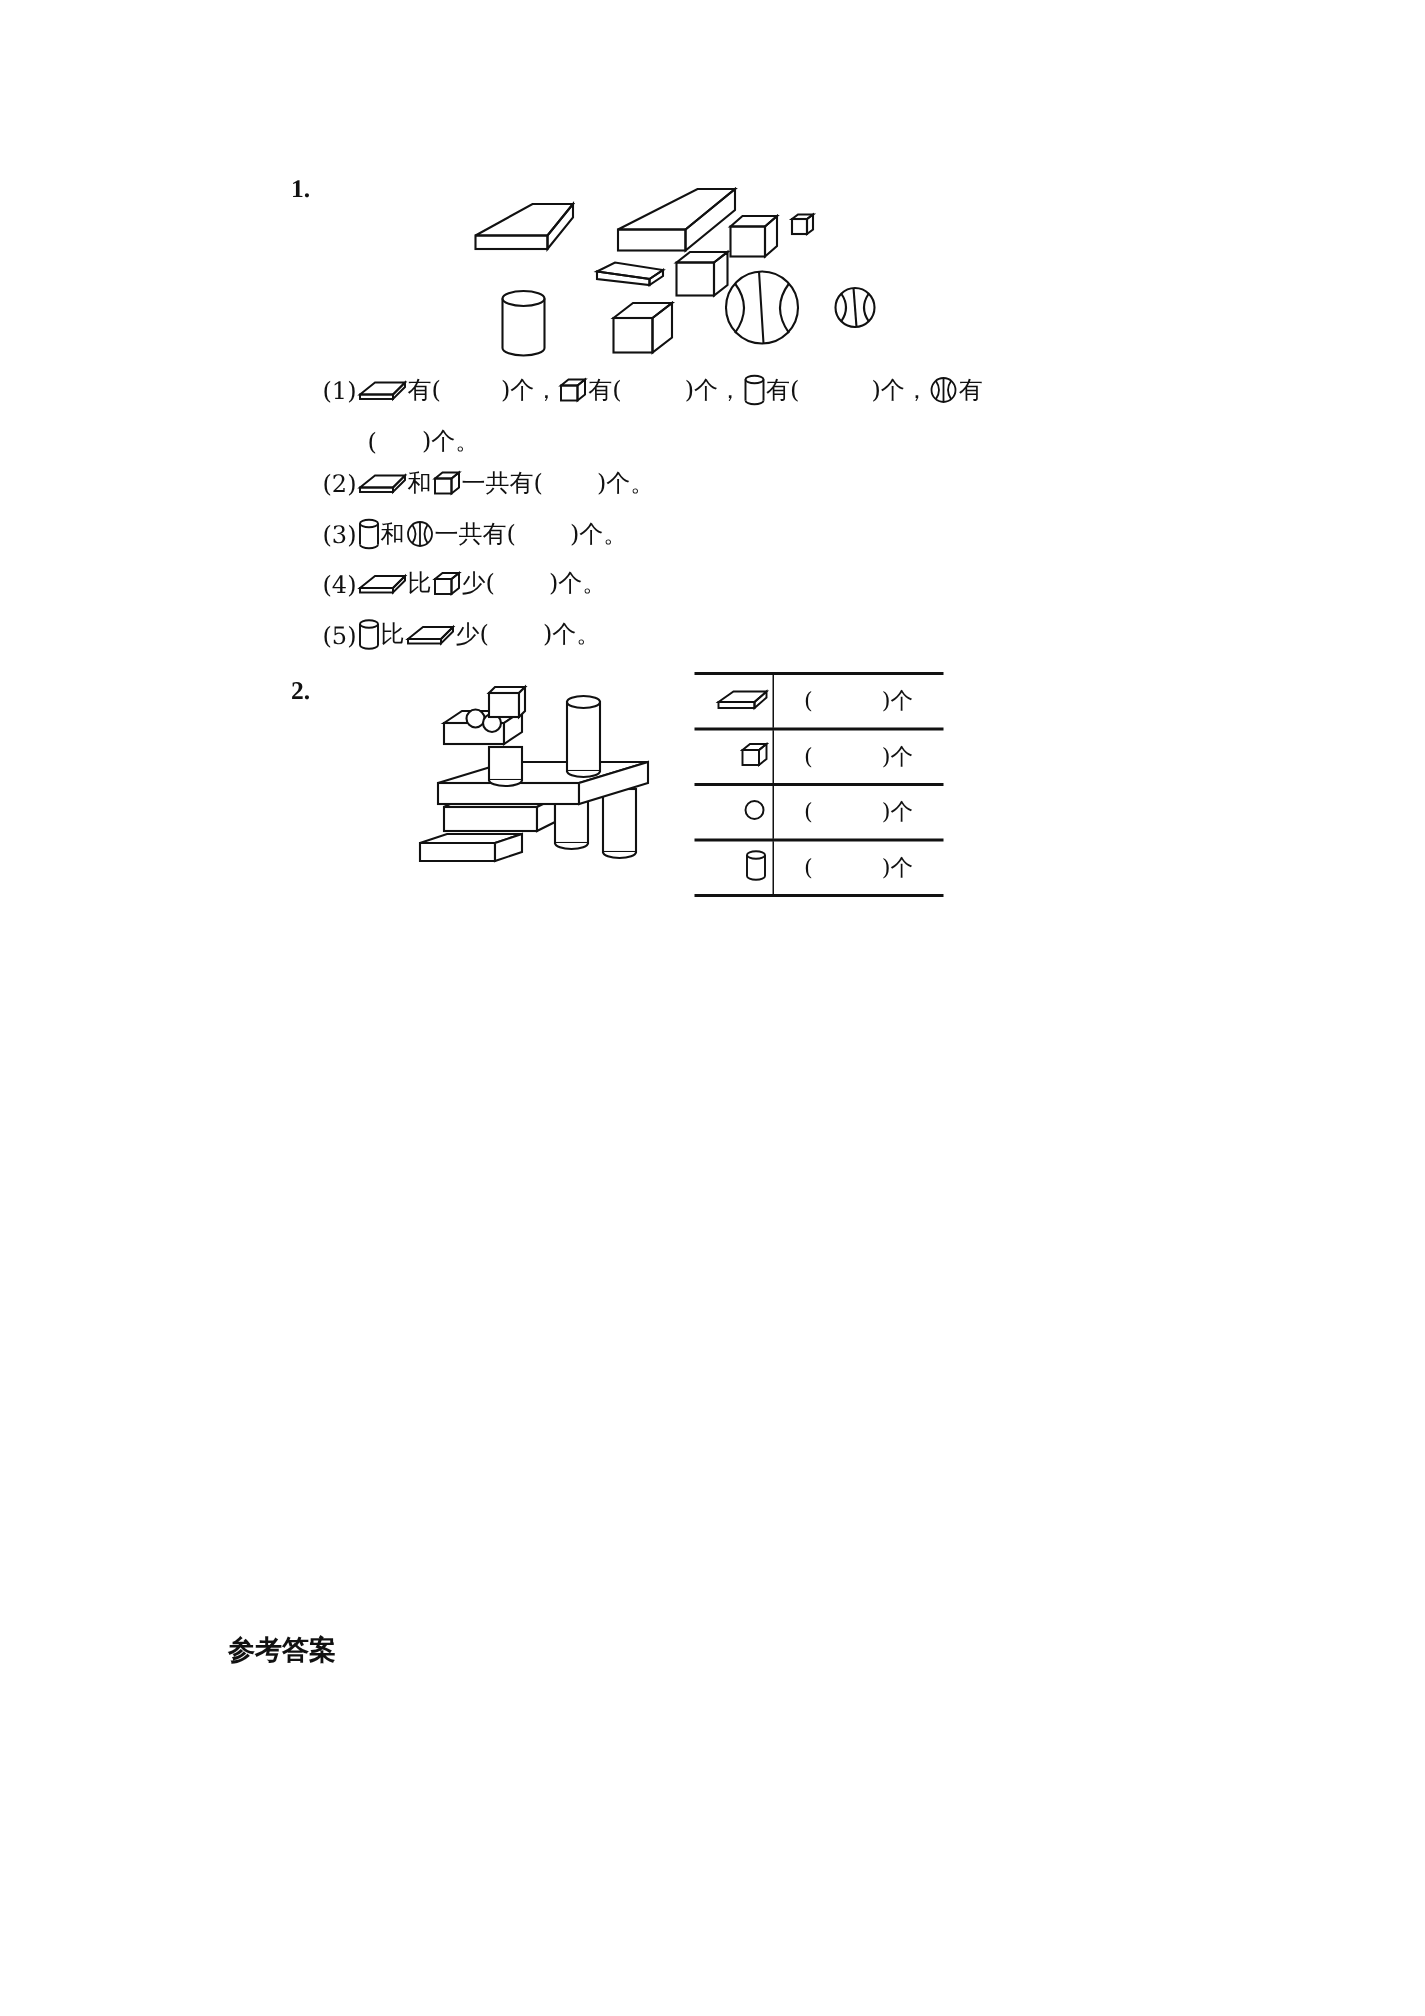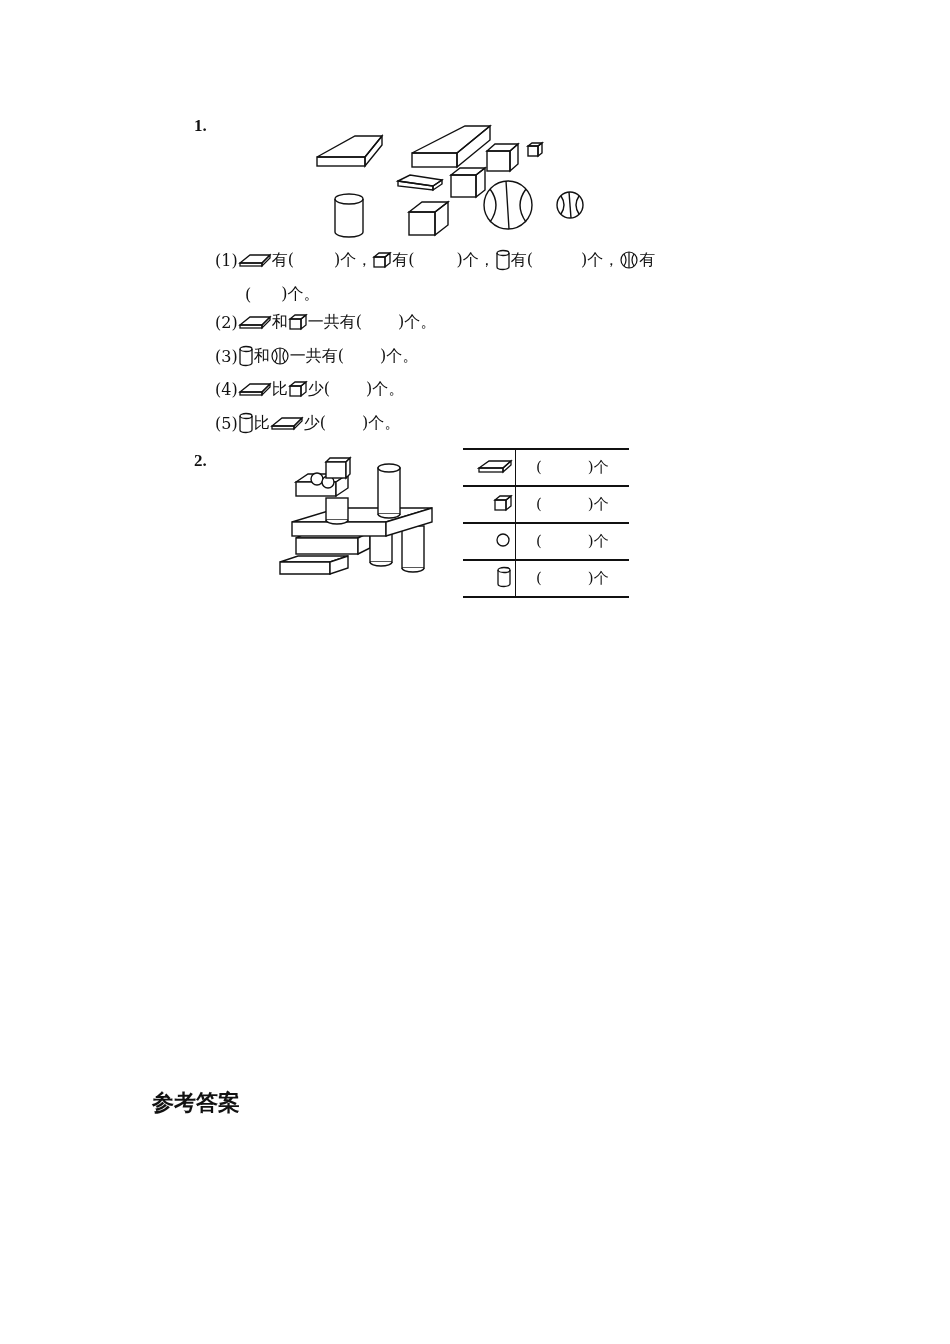--- a/index.html
+++ b/index.html
@@ -10,21 +10,21 @@
   .line { position: absolute; font-size: 16px; white-space: nowrap; display: flex; align-items: center; height: 24px; }
   .line span { display: inline-block; }
   .ico { display: inline-block; vertical-align: middle; }
   .gap { display: inline-block; }
   .tbl { position: absolute; left: 463px; top: 448px; width: 166px; border-collapse: collapse; }
   .tbl td { height: 35px; padding: 0; font-size: 15px; }
   .tbl tr { border-top: 2px solid #111; }
   .tbl tr:last-child { border-bottom: 2px solid #111; }
   .tbl td.c1 { width: 50px; border-right: 1.5px solid #111; text-align: right; padding-right: 2px; }
   .tbl td.c2 { padding-left: 20px; white-space: nowrap; }
-  .answer-title { font-family: "DejaVu Sans", sans-serif; font-weight: bold; font-size: 22px; }
+  .answer-title { font-family: "DejaVu Sans", sans-serif; font-weight: bold; font-size: 18px; }
 </style>
 </head>
 <body>
 
 <div class="abs qnum" style="left:194px; top:116px;">1.</div>
 
 <svg class="abs" style="left:310px; top:120px;" width="290" height="125" viewBox="0 0 290 125" fill="none" stroke="#111" stroke-width="1.4">
 
   <g>
     <polygon points="7,37 45,16 72,16 55,37"></polygon>

